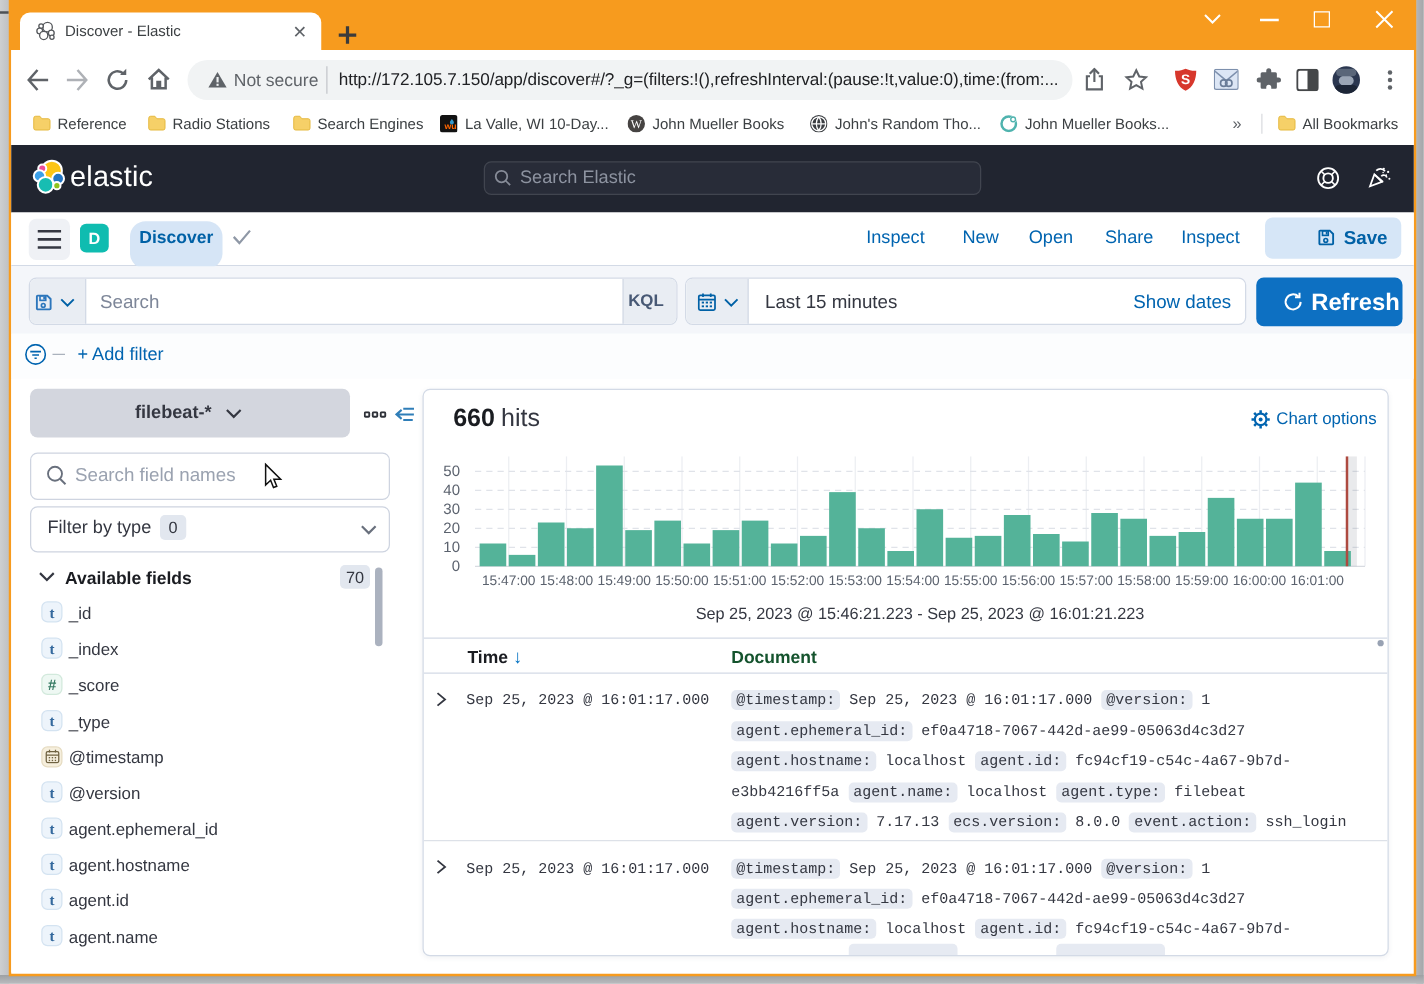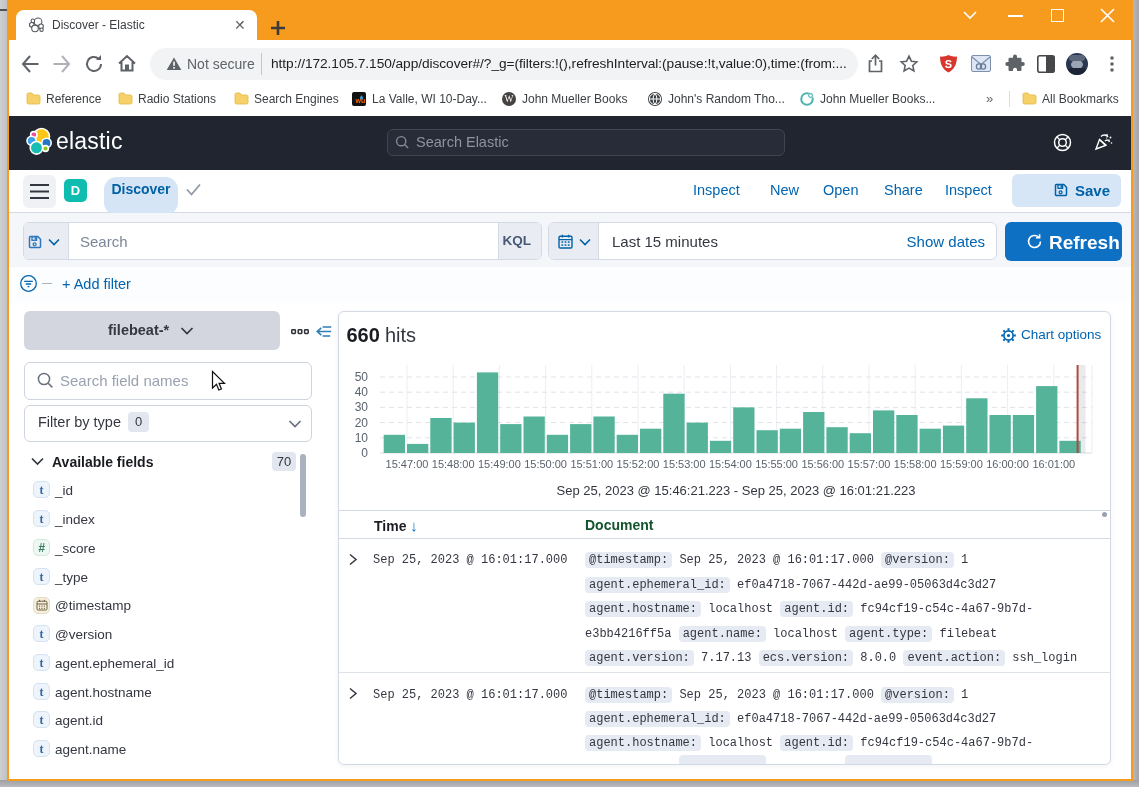--- a/index.html
+++ b/index.html
@@ -376,21 +376,21 @@
       <span class="ficon t">t</span>
       <span class="fname">agent.id</span>
     </div>
   <div class="fitem" style="top:263px;">
       <span class="ficon t">t</span>
       <span class="fname">agent.name</span>
     </div>
 </div>
 
 <div class="abs" id="mainpanel" style="left:338px;top:311px;width:773px;height:454px;background:#fff;border:1px solid #d3dae6;border-radius:6px;box-shadow:0 1px 4px rgba(80,90,110,.08);overflow:hidden;">
-<div class="abs" style="left:7.5px;top:12px;font-size:20px;color:#343741;"><b style="color:#1a1c21;">660</b><span style="margin-left:5px;">hits</span></div>
+<div class="abs" style="left:7.5px;top:12px;font-size:20px;color:#343741;"><b style="color:#1a1c21;margin-left:16px;">660</b><span style="margin-left:5px;">hits</span></div>
 <svg class="abs" style="left:661px;top:15px;" width="17" height="17" viewBox="0 0 17 17">
       <circle cx="8.5" cy="8.5" r="4.6" fill="none" stroke="#0064b0" stroke-width="1.7"></circle>
       <circle cx="8.5" cy="8.5" r="1.6" fill="#0064b0"></circle>
       <line x1="13.70" y1="8.50" x2="15.80" y2="8.50" stroke="#0064b0" stroke-width="2.0"></line>
       <line x1="12.18" y1="12.18" x2="13.66" y2="13.66" stroke="#0064b0" stroke-width="2.0"></line>
       <line x1="8.50" y1="13.70" x2="8.50" y2="15.80" stroke="#0064b0" stroke-width="2.0"></line>
       <line x1="4.82" y1="12.18" x2="3.34" y2="13.66" stroke="#0064b0" stroke-width="2.0"></line>
       <line x1="3.30" y1="8.50" x2="1.20" y2="8.50" stroke="#0064b0" stroke-width="2.0"></line>
       <line x1="4.82" y1="4.82" x2="3.34" y2="3.34" stroke="#0064b0" stroke-width="2.0"></line>
       <line x1="8.50" y1="3.30" x2="8.50" y2="1.20" stroke="#0064b0" stroke-width="2.0"></line>

